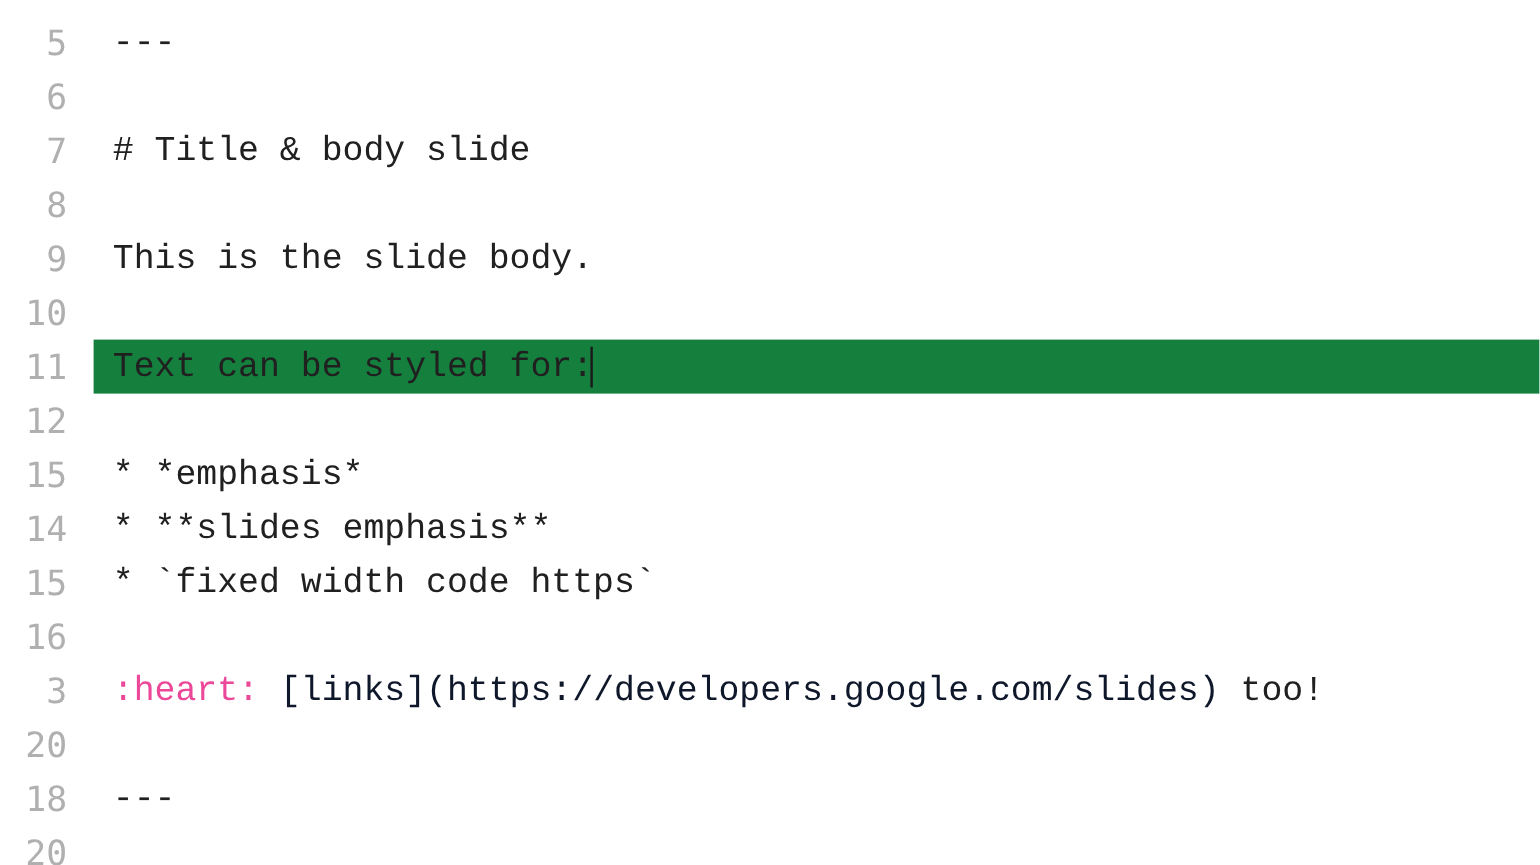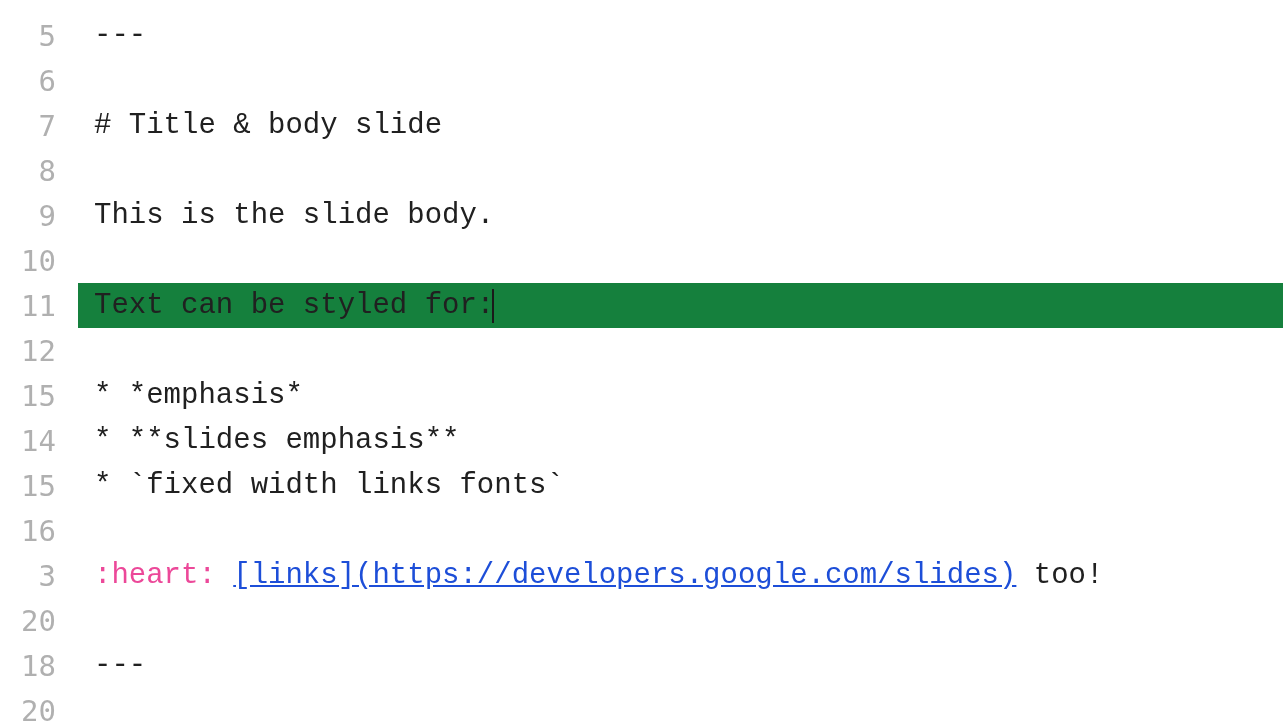--- a/index.html
+++ b/index.html
@@ -40,21 +40,21 @@
   }
   .code .row {
     padding-left: 16px;
     white-space: pre;
     color: #202020;
   }
   .code .row.hl {
     background: #15803d;
   }
   .emoji { color: #ec4899; }
-  .link  { color: #1d4ed8; text-decoration: underline; }
+  .link  { color: #0f172a; }
   .cursor {
     display: inline-block;
     width: 2px;
     height: 34px;
     background: #1a1a1a;
     vertical-align: -6px;
     margin-left: -2px;
   }
 </style>
 </head>
@@ -83,20 +83,20 @@
       <div class="row"><span>---</span></div>
       <div class="row"></div>
       <div class="row"><span># Title &amp; body slide</span></div>
       <div class="row"></div>
       <div class="row"><span>This is the slide body.</span></div>
       <div class="row"></div>
       <div class="row hl"><span>Text can be styled for:</span><span class="cursor"></span></div>
       <div class="row"></div>
       <div class="row"><span>* *emphasis*</span></div>
       <div class="row"><span>* **slides emphasis**</span></div>
-      <div class="row"><span>* `fixed width links fonts`</span></div>
+      <div class="row"><span>* `fixed width code https`</span></div>
       <div class="row"></div>
       <div class="row"><span class="emoji">:heart:</span><span> </span><span class="link">[links](https://developers.google.com/slides)</span><span> too!</span></div>
       <div class="row"></div>
       <div class="row"><span>---</span></div>
       <div class="row"></div>
     </div>
 </div>
 
 </body></html>

